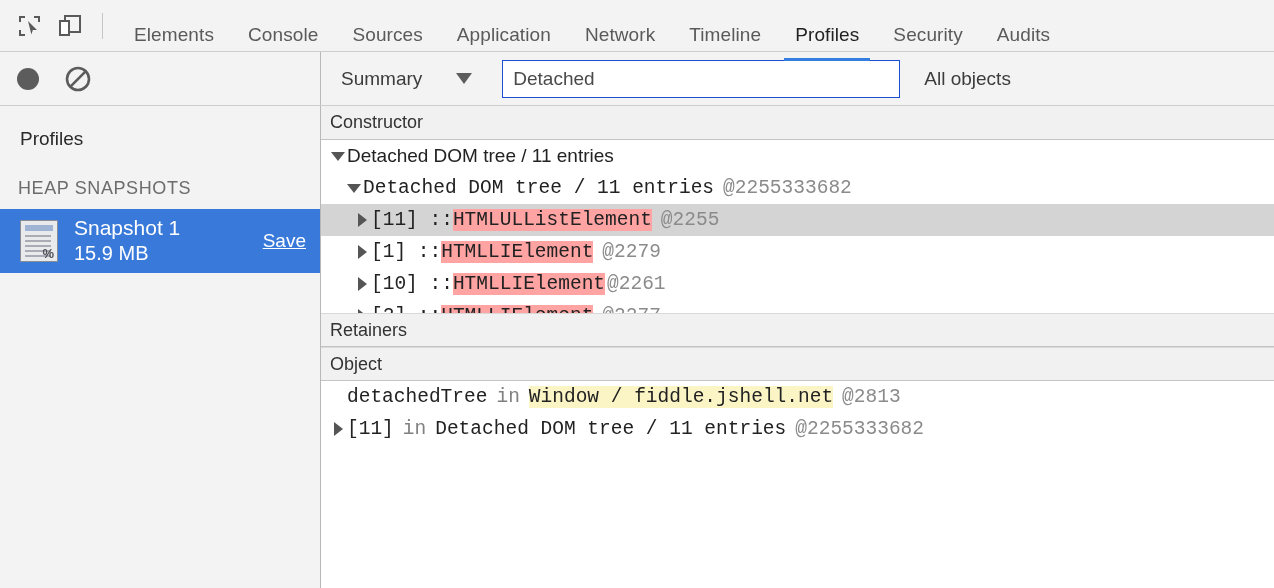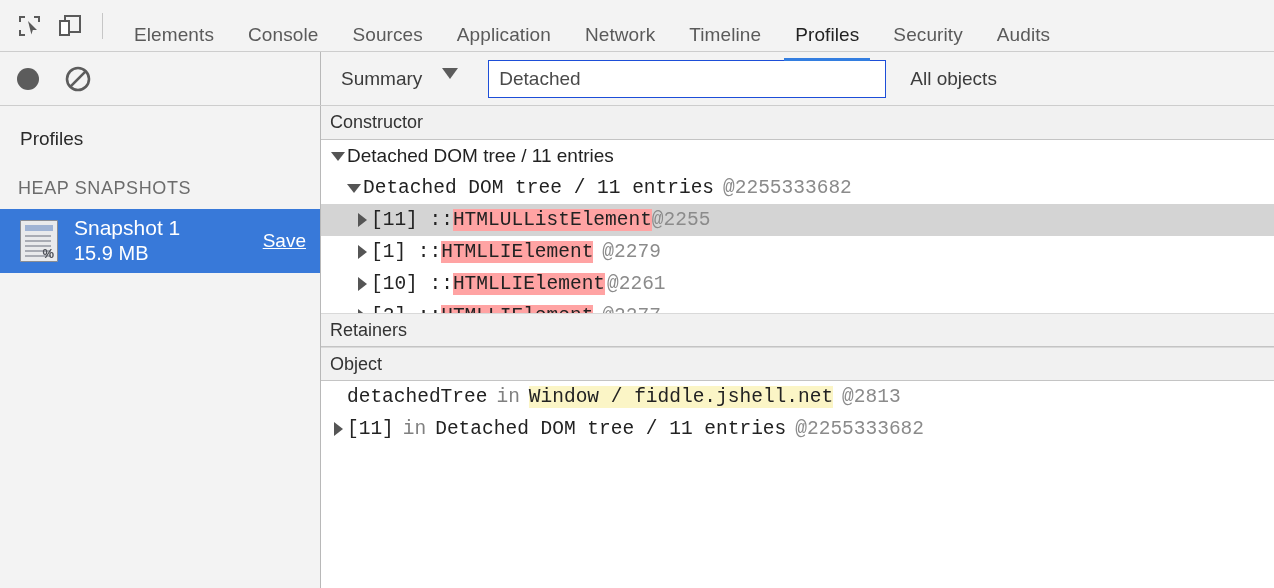--- a/index.html
+++ b/index.html
@@ -56,22 +56,22 @@
     padding-left: 14px; gap: 22px;
     border-right: 1px solid #b8b8b8;
     background: #f3f3f3;
   }
   .icon-btn { background: none; border: none; cursor: pointer; display:flex; align-items:center; justify-content:center; padding:0; }
   .subbar-right {
     flex: 1; display: flex; align-items: center;
     padding-left: 20px; gap: 0; background: #f3f3f3;
   }
   .select-wrap {
-    display: flex; cursor: pointer;
-    gap: 20px; padding-right: 14px;
+    display: flex; align-items: center; cursor: pointer;
+    gap: 34px; padding-right: 14px;
   }
   .select-label { font-size: 19px; color: #3c3c3c; }
   .caret { width:0;height:0;border-left:8px solid transparent;border-right:8px solid transparent;border-top:11px solid #5c5c5c; }
   .search-box {
     margin-left: 16px;
     width: 398px; height: 38px;
     background: #fff; border: 1px solid #1d4ed8;
     display: flex; align-items: center;
     padding: 0 10px;
   }
@@ -293,21 +293,21 @@
           <span class="mono">Detached DOM tree / 11 entries</span>
           <span class="mono addr" style="margin-left:9px">@2255333682</span>
         </div>
 
         <div class="row indent2 selected">
           <span class="tw">
               <i class="tri-right"></i>
             </span>
           <span class="mono">[11] :: </span>
           <span class="mono pink">HTMLULListElement</span>
-          <span class="mono addr" style="">@2255</span>
+          <span class="mono addr" style="margin-left:9px">@2255</span>
         </div>
 
         <div class="row indent2">
           <span class="tw">
               <i class="tri-right"></i>
             </span>
           <span class="mono">[1] :: </span>
           <span class="mono pink">HTMLLIElement</span>
           <span class="mono addr" style="margin-left:9px">@2279</span>
         </div>

